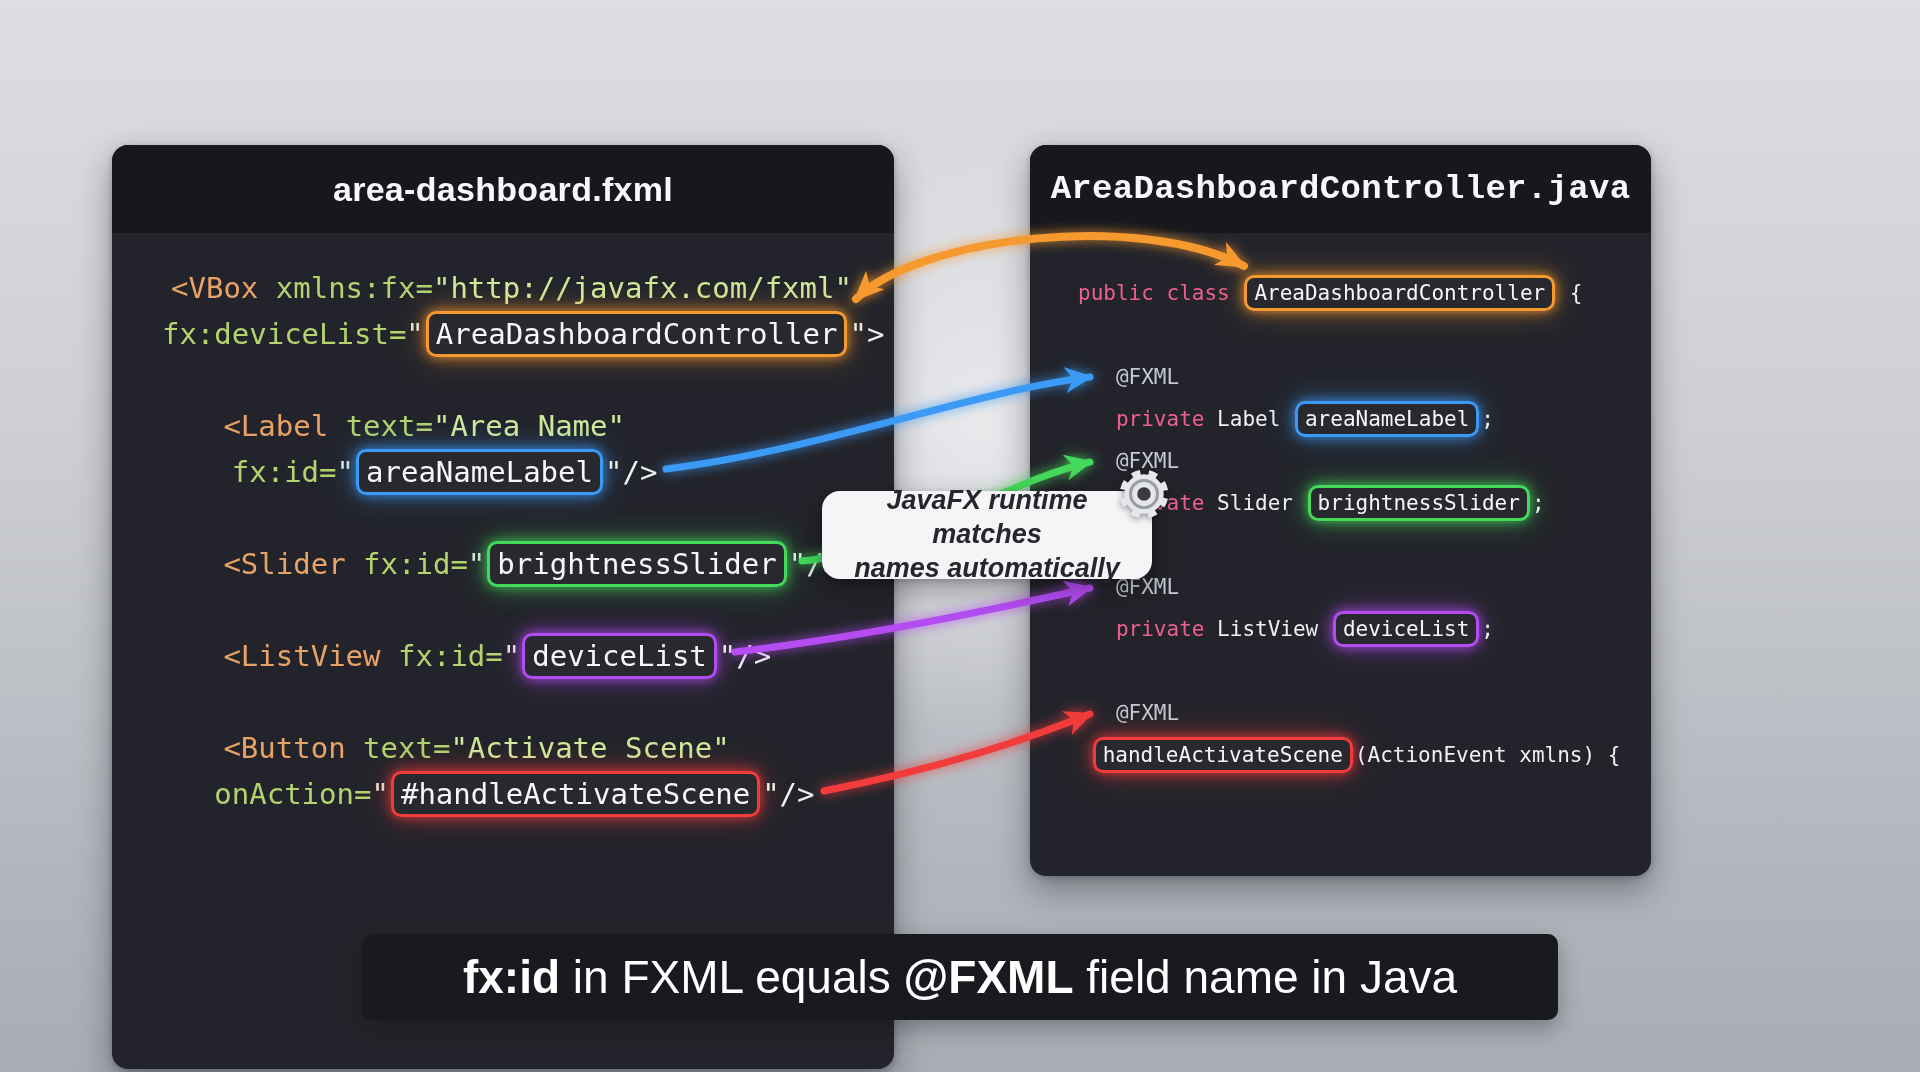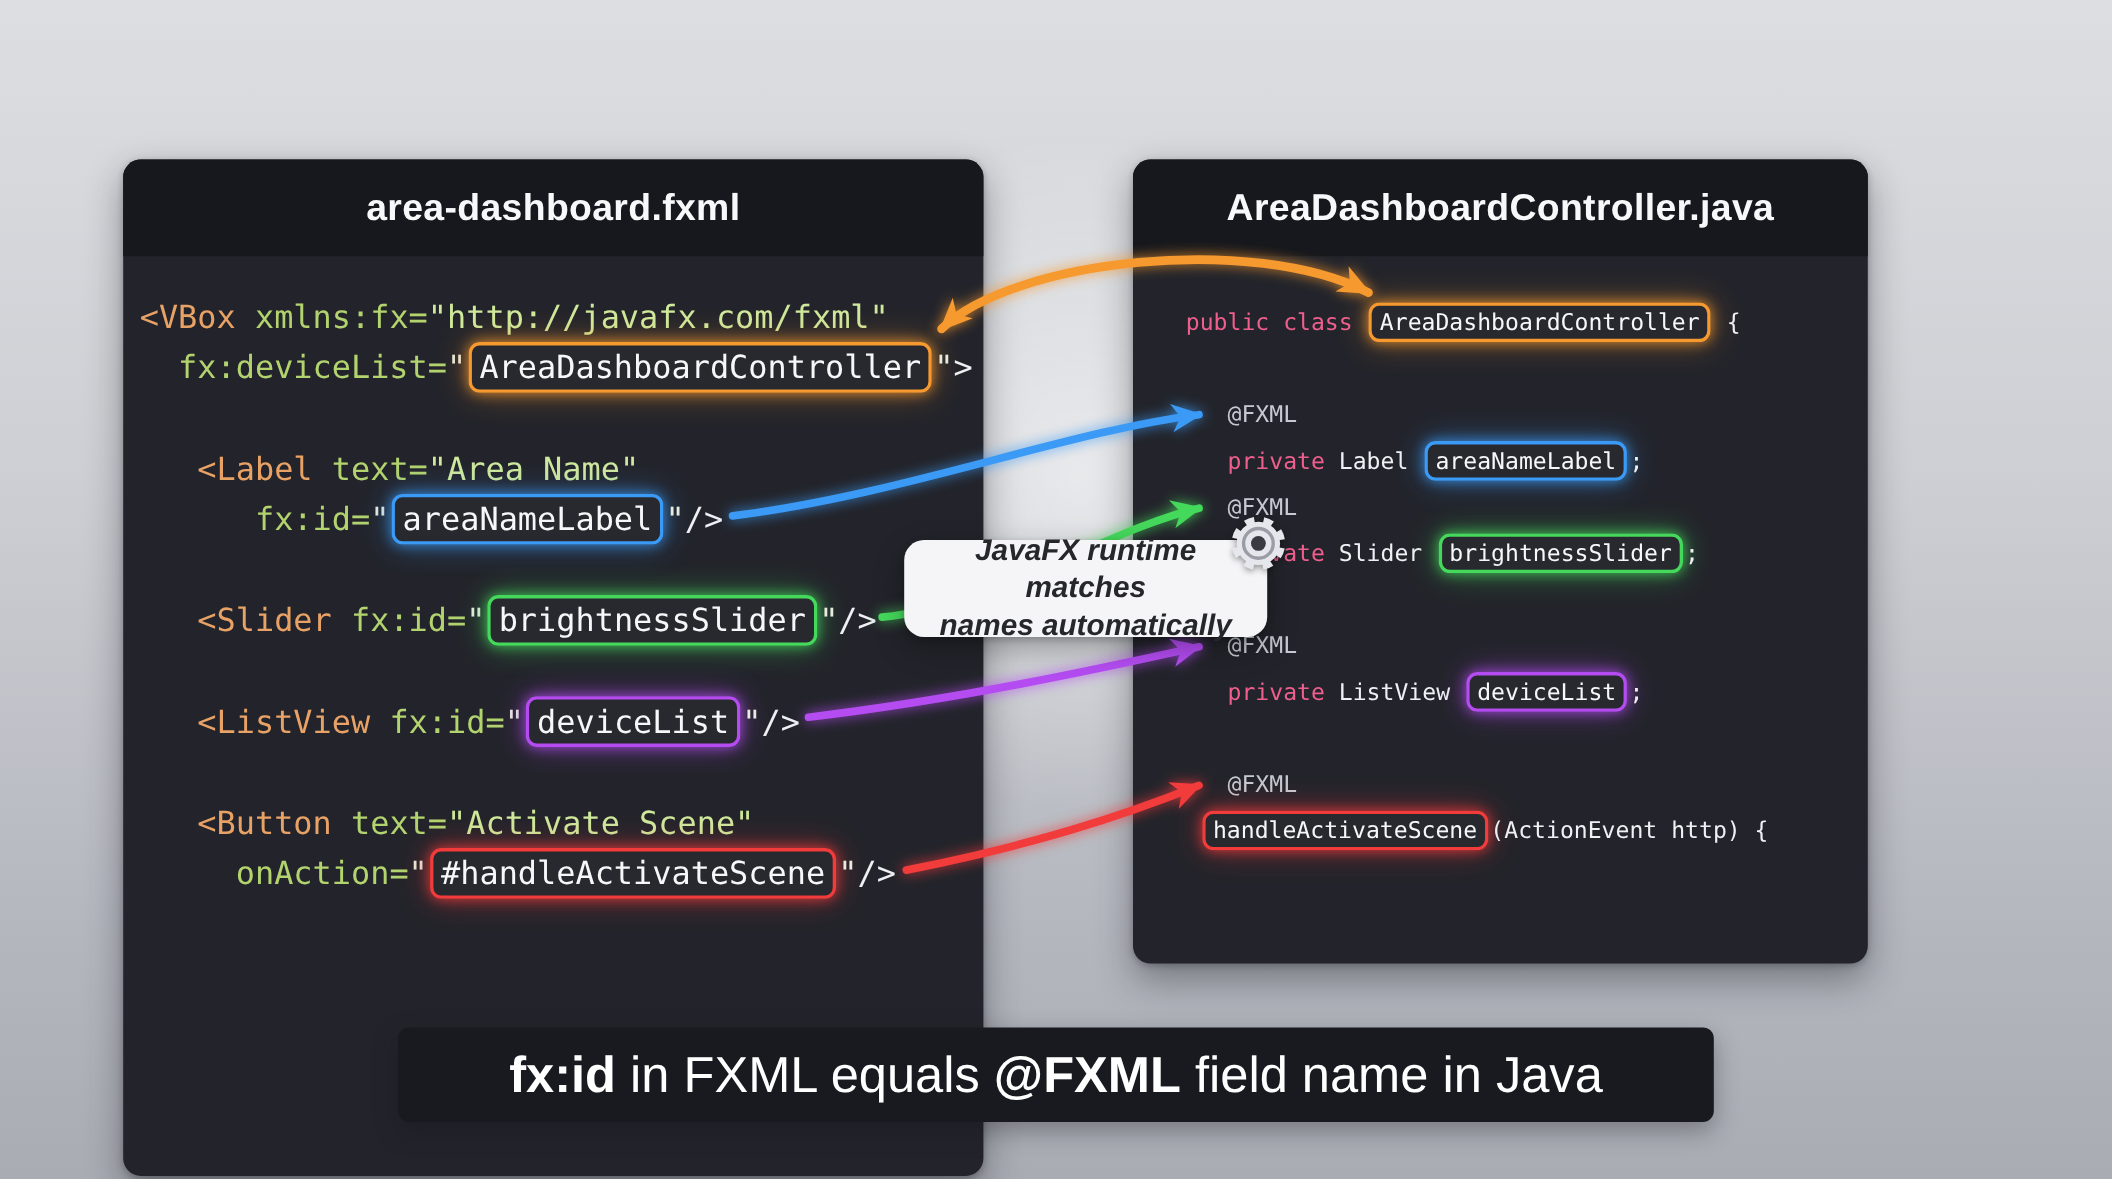--- a/index.html
+++ b/index.html
@@ -11,35 +11,35 @@
   .bg-glow{
     position:absolute;left:700px;top:120px;width:560px;height:620px;
     background:radial-gradient(ellipse at center,rgba(255,255,255,.55) 0%,rgba(255,255,255,0) 70%);
     pointer-events:none;
   }
   .panel{
     position:absolute;border-radius:16px;background:#23242b;
     box-shadow:0 14px 34px rgba(20,22,30,.38),0 2px 6px rgba(20,22,30,.25);
   }
   .panel-left {left:112px;top:145px;width:782px;height:924px;}
-  .panel-right{left:1030px;top:145px;width:668px;height:731px;}
+  .panel-right{left:1030px;top:145px;width:621px;height:731px;font-family:Liberation Mono, monospace;}
   .panel-header{
     height:88px;border-radius:16px 16px 0 0;background:#17181d;
     display:flex;align-items:center;justify-content:center;
     color:#f7f8fa;font-size:34px;font-weight:700;letter-spacing:.3px;
   }
   .code{
     position:absolute;font-family:"DejaVu Sans Mono",monospace;color:#eef0f4;
   }
   .code-left {left:127px;top:265px;font-size:29px;}
   .code-right{left:1078px;top:272px;font-size:21px;}
   .code-left  .code-line{height:46px;line-height:46px;}
   .code-right .code-line{height:42px;line-height:42px;}
   .code-line{white-space:pre;}
-  .tok-tag  {color:#e8a265;}
+  .tok-tag  {color:#e8a265;margin-left:44px;}
   .tok-attr {color:#b2d36e;}
   .tok-str  {color:#cfe99c;}
   .tok-q    {color:#e7ecdf;}
   .tok-plain{color:#eef0f4;}
   .tok-kw   {color:#ee5f8d;}
   .tok-ann  {color:#c6c9d2;}
   .hl{
     color:#f5f7f9;border:3px solid;border-radius:10px;padding:3px 7px;margin:0 2px;
     background:rgba(255,255,255,.025);
   }
@@ -102,21 +102,21 @@
     <div class="code-line"></div>
     <div class="code-line"><span class="tok tok-plain">   </span><span class="tok tok-ann">@FXML</span></div>
     <div class="code-line"><span class="tok tok-plain">   </span><span class="tok tok-kw">private</span><span class="tok tok-plain"> Label </span><span class="tok tok-plain hl hl-blue">areaNameLabel</span><span class="tok tok-plain">;</span></div>
     <div class="code-line"><span class="tok tok-plain">   </span><span class="tok tok-ann">@FXML</span></div>
     <div class="code-line"><span class="tok tok-plain">   </span><span class="tok tok-kw">private</span><span class="tok tok-plain"> Slider </span><span class="tok tok-plain hl hl-green">brightnessSlider</span><span class="tok tok-plain">;</span></div>
     <div class="code-line"></div>
     <div class="code-line"><span class="tok tok-plain">   </span><span class="tok tok-ann">@FXML</span></div>
     <div class="code-line"><span class="tok tok-plain">   </span><span class="tok tok-kw">private</span><span class="tok tok-plain"> ListView </span><span class="tok tok-plain hl hl-purple">deviceList</span><span class="tok tok-plain">;</span></div>
     <div class="code-line"></div>
     <div class="code-line"><span class="tok tok-plain">   </span><span class="tok tok-ann">@FXML</span></div>
-    <div class="code-line"><span class="tok tok-plain"> </span><span class="tok tok-plain hl hl-red">handleActivateScene</span><span class="tok tok-plain">(ActionEvent http) {</span></div>
+    <div class="code-line"><span class="tok tok-plain"> </span><span class="tok tok-plain hl hl-red">handleActivateScene</span><span class="tok tok-plain">(ActionEvent xmlns) {</span></div>
   </div>
 
 <svg id="arrow-layer" viewBox="0 0 1920 1072">
   <defs>
     <marker id="ah-orange" markerUnits="userSpaceOnUse" markerWidth="36" markerHeight="30" refX="27" refY="13" orient="auto-start-reverse">
       <path d="M0,0 L30,13 L0,26 L8,13 Z" fill="#f6992e"></path>
     </marker>
     <marker id="ah-blue" markerUnits="userSpaceOnUse" markerWidth="34" markerHeight="28" refX="25" refY="13" orient="auto">
       <path d="M0,0 L28,13 L0,26 L8,13 Z" fill="#3b9af5"></path>
     </marker>

